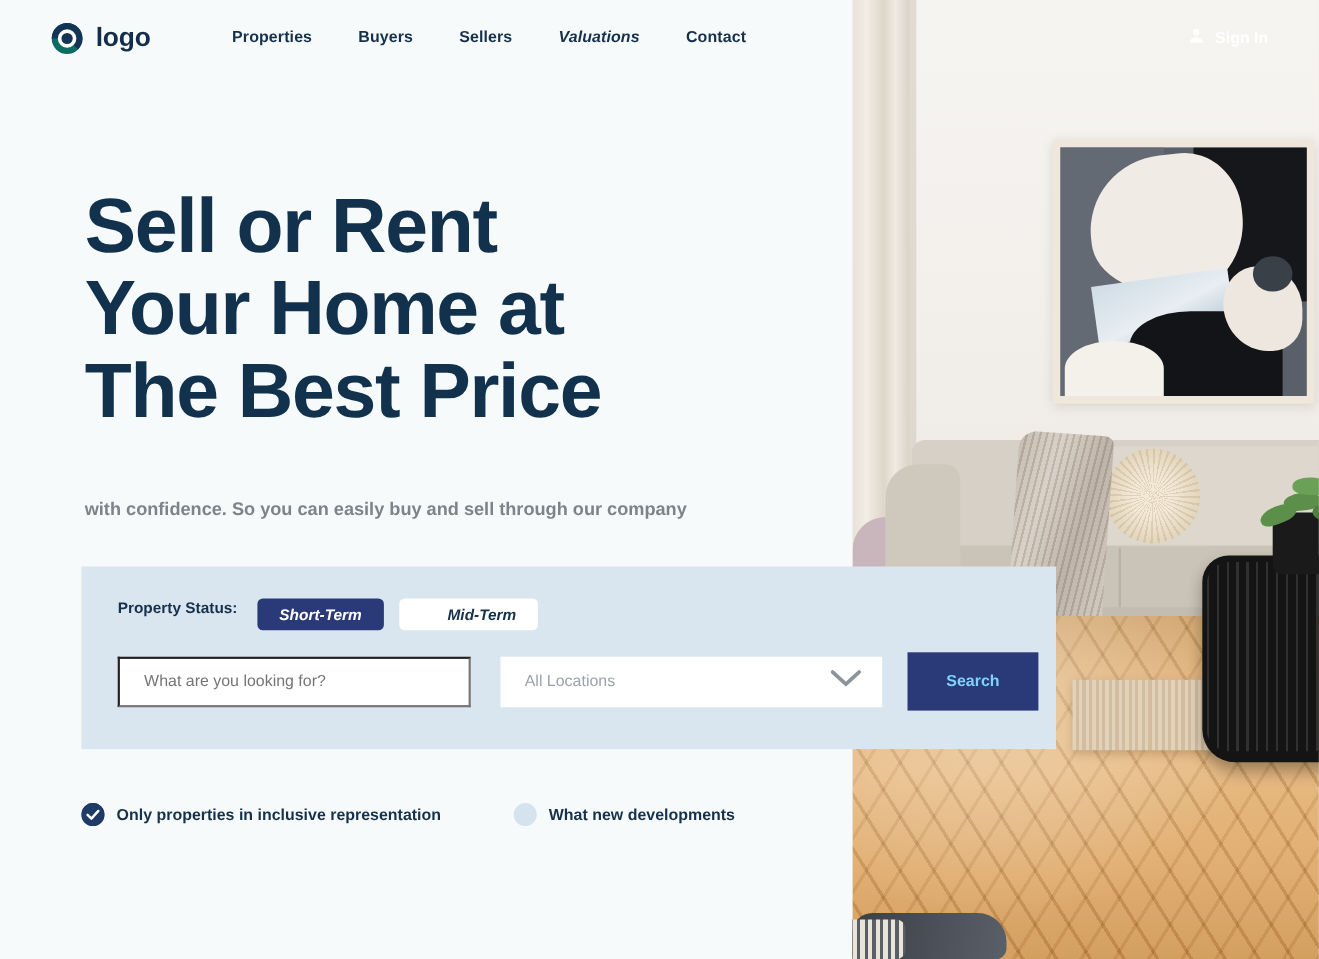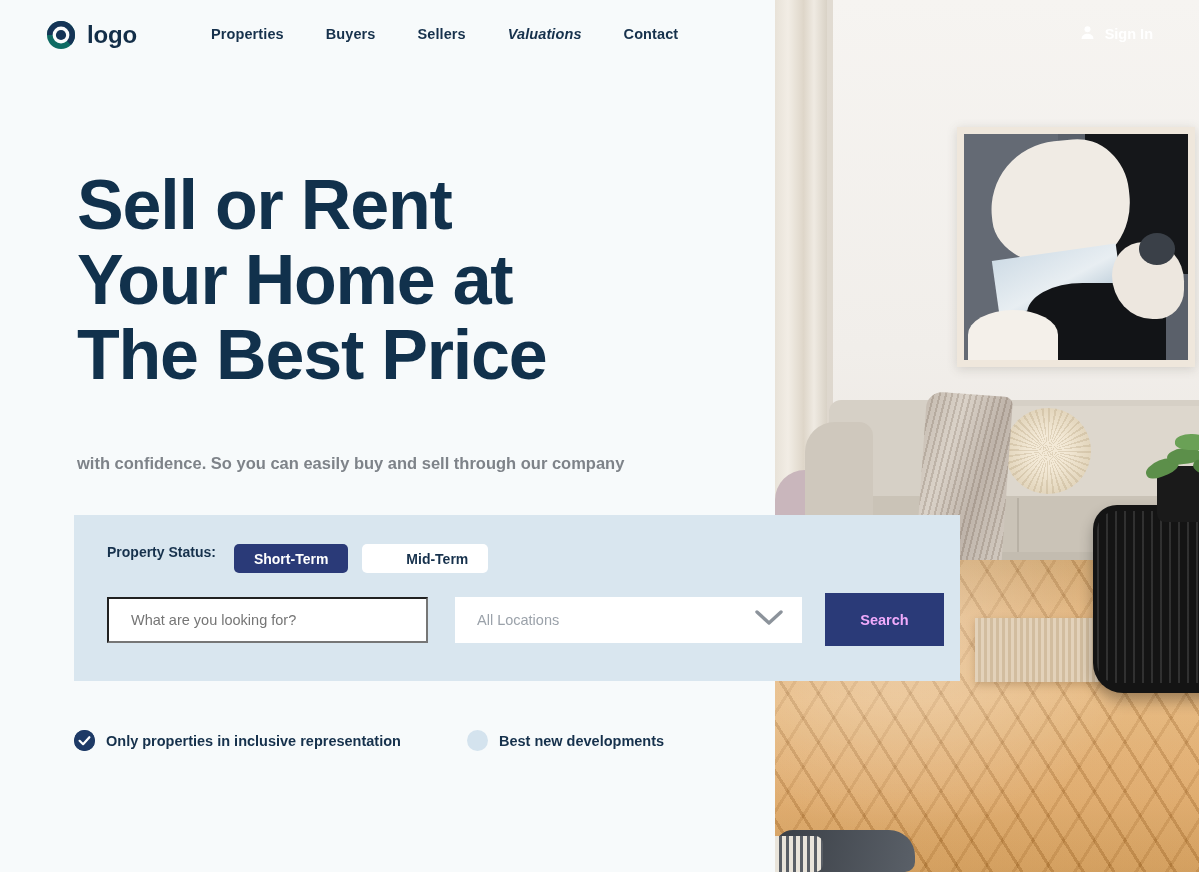--- a/index.html
+++ b/index.html
@@ -110,30 +110,30 @@
   .hero-title { position:absolute; left:77px; top:168px; font-size:70px; line-height:75px;
     font-weight:bold; color:#11314C; letter-spacing:-1.2px; }
   .hero-sub { position:absolute; left:77px; top:417px; font-size:16.5px; line-height:31px;
     font-weight:bold; color:#7E8389; }
 
   
   .panel { position:absolute; left:74px; top:515px; width:886px; height:166px; background:#D9E6EF; z-index:10; }
   .panel-row1 { position:absolute; left:33px; top:29px; display:flex; align-items:flex-start; gap:14px; }
   .panel-label { font-size:14px; font-weight:bold; color:#16314C; margin-right:4px; }
   .chip { border:none; cursor:pointer; font-family:inherit; font-size:14px; font-weight:bold;
-    padding:0 20px; height:29px; border-radius:5px; }
+    padding:0 20px; height:29px; border-radius:5px;font-style:italic; }
   .chip.active { background:#2A3A78; color:#FFFFFF; }
   .chip.idle { background:#FFFFFF; color:#16314C;padding-left:44px; }
 
   .panel-row2 { position:absolute; left:33px; top:78px; display:flex; align-items:center; }
   .field { height:46px; background:#FFFFFF; display:flex; align-items:center; padding:0 22px;
     font-size:14.5px; color:#9BA2AA; }
   .field.search-field { width:321px; }
   .field.select-field { width:347px; margin-left:27px; justify-content:space-between; padding-right:18px; }
-  .btn-search { margin-left:23px; width:119px; height:53px; background:#2A3A78; color:#f0abfc;
+  .btn-search { margin-left:23px; width:119px; height:53px; background:#2A3A78; color:#7dd3fc;
     font-family:inherit; font-size:14.5px; font-weight:bold; border:none; cursor:pointer; }
 
   
   .checkrow { position:absolute; left:74px; top:730px; display:flex; align-items:flex-end; z-index:11; }
   .check-item { display:flex; align-items:center; gap:11px; }
   .check-item:nth-child(2){ margin-left:66px; }
   .check-label { font-size:14.5px; font-weight:bold; color:#16314C; }
   .cbox { width:21px; height:21px; border-radius:50%; display:block; }
   .cbox.on { background:#1E3A66; position:relative; }
   .cbox.off { background:#D4E3EE; }
@@ -265,15 +265,15 @@
       <svg width="21" height="21" viewBox="0 0 21 21">
         <circle cx="10.5" cy="10.5" r="10.5" fill="#1E3A66"></circle>
         <path d="M5.6 10.8 L9.1 14.2 L15.4 7.2" fill="none" stroke="#FFFFFF" stroke-width="2.2" stroke-linecap="round" stroke-linejoin="round"></path>
       </svg>
     </span>
     <span class="check-label">Only properties in inclusive representation</span>
   </div>
 
   <div class="check-item">
     <span class="cbox off"></span>
-    <span class="check-label">Best new developments</span>
+    <span class="check-label">What new developments</span>
   </div>
 </div>
 
 </body></html>

